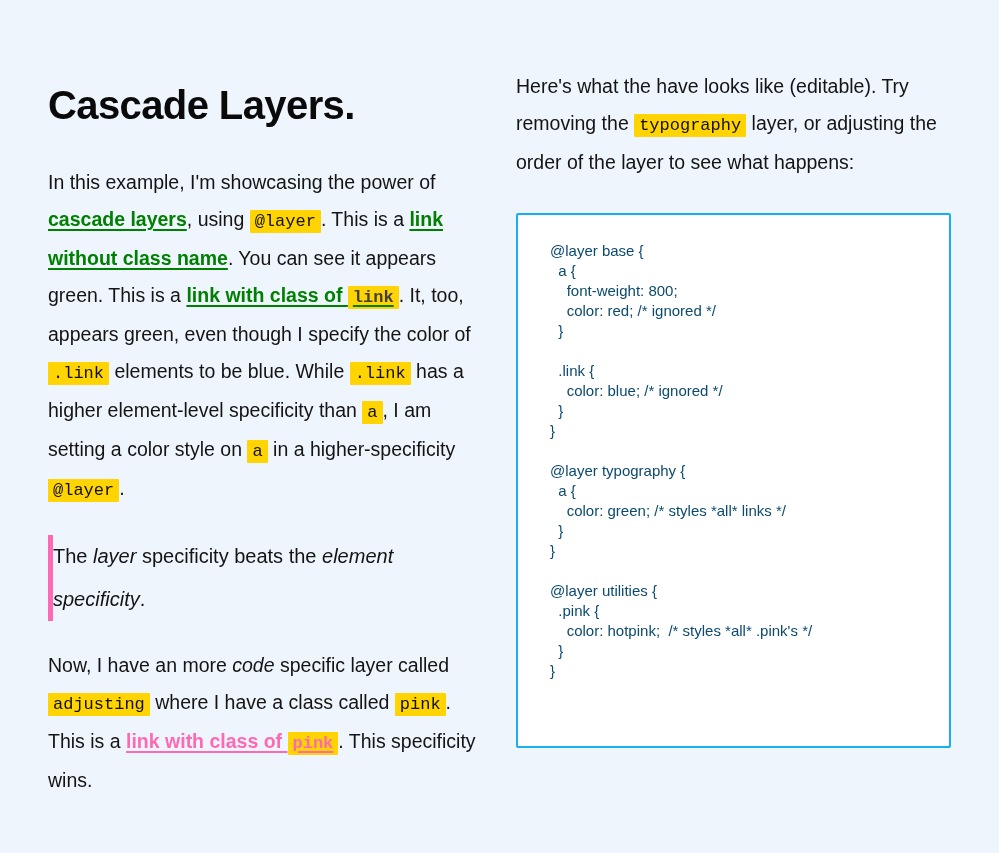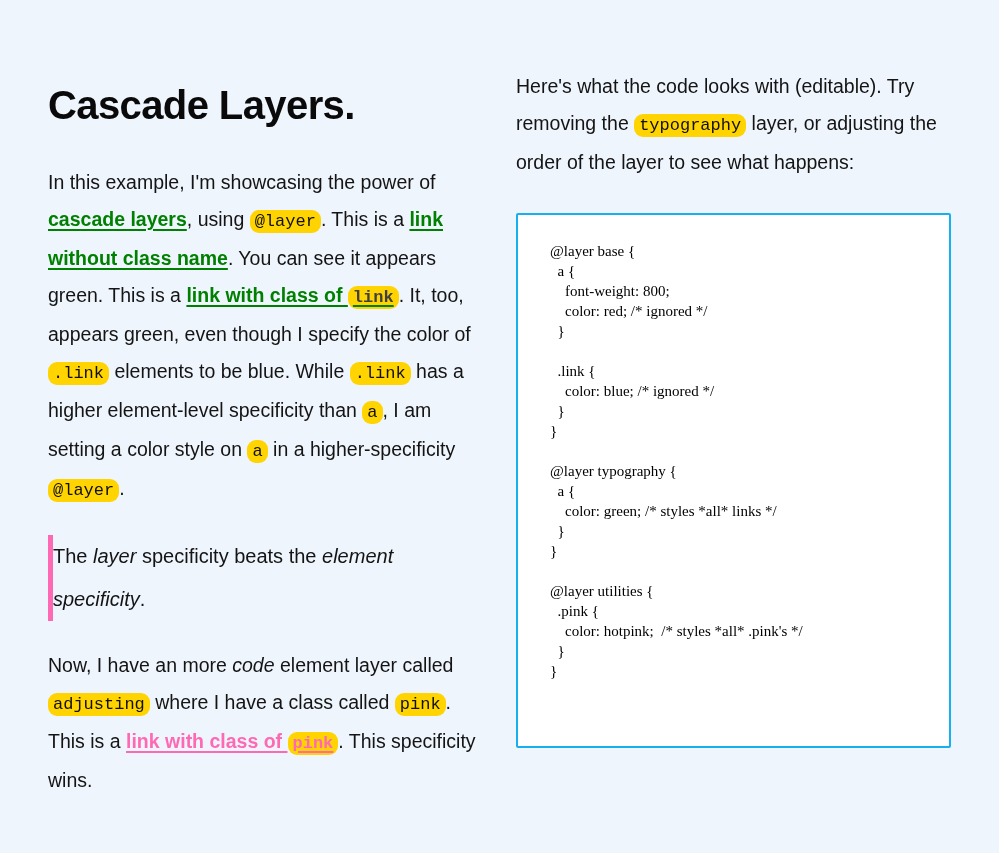--- a/index.html
+++ b/index.html
@@ -47,21 +47,21 @@
     margin: 0;
   }
 
   
   code.chip {
     font-family: "Liberation Mono", "DejaVu Sans Mono", monospace;
     background: #ffd400;
     color: #101010;
     font-size: 17px;
     padding: 2px 5px;
-    border-radius: 9px;
+    border-radius: 1px;
     white-space: pre;
   }
 
   a.link-green {
     color: #008000;
     font-weight: 800;
     text-decoration: underline;
     text-decoration-thickness: 2px;
     text-underline-offset: 3px;
   }
@@ -111,24 +111,24 @@
     border-radius: 2px;
     width: 435px;
     height: 535px;
     box-sizing: border-box;
     padding: 26px 18px 18px 32px;
     overflow: hidden;
   }
 
   .code-panel pre {
     margin: 0;
-    font-family: Liberation Serif, serif;
+    font-family: Liberation Sans, sans-serif;
     font-size: 15px;
     line-height: 20px;
-    color: #000000;
+    color: #0c4a6e;
     white-space: pre-wrap;
     word-break: normal;
     overflow-wrap: anywhere;
     tab-size: 2;
   }
 </style>
 </head>
 <body>
 
 <div class="page">
@@ -136,27 +136,27 @@
   <div class="col-left">
 
     <h1 class="title">Cascade Layers.</h1>
 
     <p class="prose"><span>In this example, I'm showcasing the power of </span><a class="link-green" href="#">cascade layers</a><span>, using </span><code class="chip">@layer</code><span>. This is a </span><a class="link-green" href="#">link without class name</a><span>. You can see it appears green. This is a </span><a class="link-green" href="#"><span>link with class of </span><code class="chip">link</code></a><span>. It, too, appears green, even though I specify the color of </span><code class="chip">.link</code><span> elements to be blue. While </span><code class="chip">.link</code><span> has a higher element-level specificity than </span><code class="chip">a</code><span>, I am setting a color style on </span><code class="chip">a</code><span> in a higher-specificity </span><code class="chip">@layer</code><span>.</span></p>
 
     <blockquote class="quote">
       <p><span>The </span><em>layer</em><span> specificity beats the </span><em>element specificity</em><span>.</span></p>
     </blockquote>
 
-    <p class="prose"><span>Now, I have an more </span><em>code</em><span> element layer called </span><code class="chip">adjusting</code><span> where I have a class called </span><code class="chip">pink</code><span>. This is a </span><a class="link-pink" href="#"><span>link with class of </span><code class="chip">pink</code></a><span>. This specificity wins.</span></p>
+    <p class="prose"><span>Now, I have an more </span><em>code</em><span> specific layer called </span><code class="chip">adjusting</code><span> where I have a class called </span><code class="chip">pink</code><span>. This is a </span><a class="link-pink" href="#"><span>link with class of </span><code class="chip">pink</code></a><span>. This specificity wins.</span></p>
 
   </div>
 
   <div class="col-right">
 
-    <p class="intro"><span>Here's what the code looks with (editable). Try removing the </span><code class="chip">typography</code><span> layer, or adjusting the order of the layer to see what happens:</span></p>
+    <p class="intro"><span>Here's what the have looks like (editable). Try removing the </span><code class="chip">typography</code><span> layer, or adjusting the order of the layer to see what happens:</span></p>
 
     <div class="code-panel">
       <pre>@layer base {
   a {
     font-weight: 800;
     color: red; /* ignored */
   }
 
   .link {
     color: blue; /* ignored */

